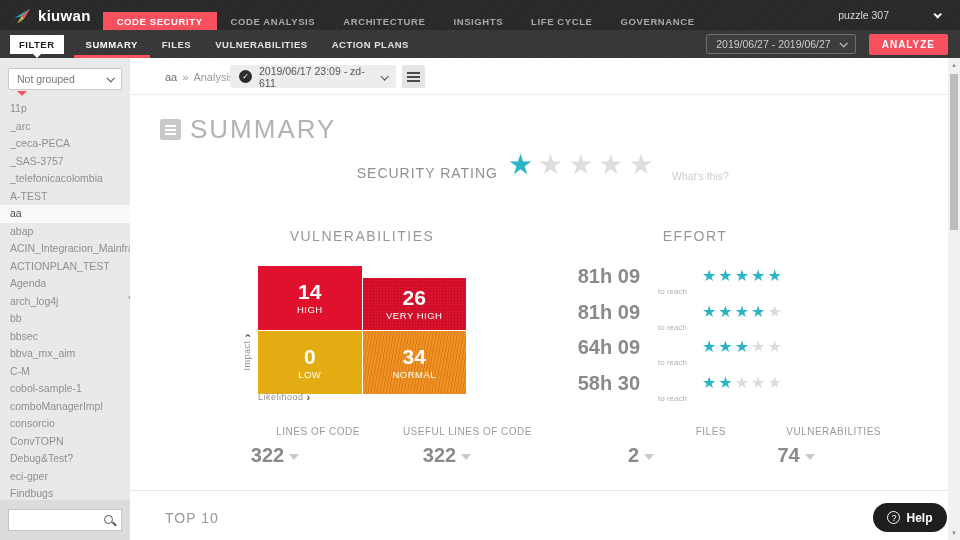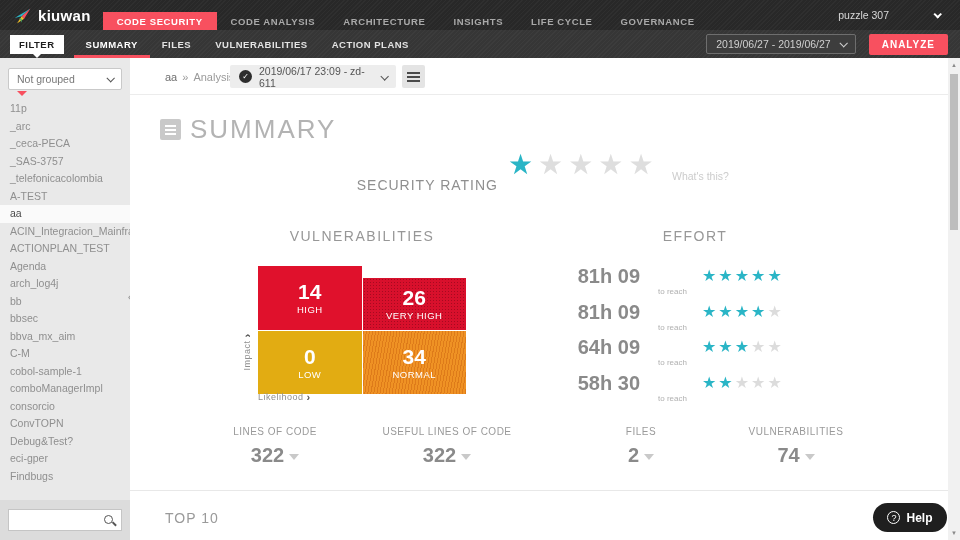--- a/index.html
+++ b/index.html
@@ -91,21 +91,21 @@
     align-items:center;cursor:pointer;border:none;}
   .hamburger-btn .bar{width:13px;height:2px;background:#4a4a4a;}
 
   .summary-head{position:absolute;left:30px;top:56px;display:flex;align-items:center;gap:9px;}
   .summary-icon{width:21px;height:21px;background:#c9c9c9;border-radius:2px;display:flex;
     flex-direction:column;justify-content:center;gap:2px;align-items:center;}
   .summary-icon .line{width:11px;height:2px;background:#fff;}
   .page-title{font-size:26px;color:#b3b3b3;letter-spacing:2px;font-weight:normal;}
 
   .sec-label{position:absolute;left:150px;top:107px;width:218px;text-align:right;font-size:14px;
-    color:#8f8f8f;letter-spacing:1px;margin-top:12px;}
+    color:#8f8f8f;letter-spacing:1px;}
   .sec-stars{position:absolute;left:378px;top:93px;font-size:28px;letter-spacing:5px;color:#dedede;line-height:1;}
   .star.filled{color:var(--teal,#2ab5c6);}
   .whats-this{position:absolute;left:542px;top:112px;font-size:10.5px;color:#ccc;cursor:pointer;}
 
   .vuln-title{position:absolute;left:128px;top:170px;width:208px;text-align:center;font-size:14px;
     color:#979797;letter-spacing:1.5px;}
   .quad{position:absolute;left:128px;top:208px;width:208px;height:128px;display:grid;
     grid-template-columns:1fr 1fr;grid-template-rows:1fr 1fr;gap:1px;}
   .quad-cell{display:flex;flex-direction:column;align-items:center;justify-content:center;color:#fff;cursor:pointer;}
   .quad-value{font-size:21px;font-weight:bold;line-height:1.15;}
@@ -126,21 +126,21 @@
   .effort-rows{position:absolute;left:380px;top:203px;width:340px;}
   .effort-row{height:35.5px;position:relative;}
   .effort-hours{position:absolute;left:0;top:4px;width:130px;text-align:right;font-size:20px;
     font-weight:bold;color:#8a8a8a;}
   .to-reach{position:absolute;left:148px;top:26px;font-size:8px;color:#b0b0b0;}
   .effort-stars{position:absolute;left:192px;top:7px;font-size:16px;letter-spacing:2px;
     color:#dcdcdc;line-height:1;}
 
   .metrics-row{position:absolute;left:0;top:368px;width:100%;height:58px;}
   .metric{position:absolute;top:0;width:170px;text-align:center;}
-  .m-label{font-size:10px;color:#9a9a9a;letter-spacing:.5px;}
+  .m-label{font-size:10px;color:#9a9a9a;letter-spacing:.5px;text-align:right;}
   .m-value{margin-top:7px;font-size:20px;font-weight:bold;color:#8a8a8a;cursor:pointer;}
   .m-tri{display:inline-block;margin-left:5px;width:0;height:0;border-left:5px solid transparent;
     border-right:5px solid transparent;border-top:6px solid #c9c9c9;vertical-align:2px;}
 
   .section-divider{position:absolute;left:0;top:432px;width:100%;border-top:1px solid #e8e8e8;}
   .top10-title{position:absolute;left:35px;top:452px;font-size:14px;color:#9a9a9a;letter-spacing:1px;}
 
   .help-btn{position:absolute;left:873px;top:503px;width:74px;height:29px;background:#1f1f1f;
     border-radius:15px;display:flex;align-items:center;justify-content:center;gap:6px;color:#fff;
     z-index:10;border:none;cursor:pointer;}
@@ -202,20 +202,21 @@
   </div>
   <span class="group-pointer"></span>
   <div class="side-list" id="side-list">
       <div class="side-item">11p</div>
       <div class="side-item">_arc</div>
       <div class="side-item">_ceca-PECA</div>
       <div class="side-item">_SAS-3757</div>
       <div class="side-item">_telefonicacolombia</div>
       <div class="side-item">A-TEST</div>
       <div class="side-item selected">aa</div>
+      <div class="side-item">abap</div>
       <div class="side-item">ACIN_Integracion_Mainframe</div>
       <div class="side-item">ACTIONPLAN_TEST</div>
       <div class="side-item">Agenda</div>
       <div class="side-item">arch_log4j</div>
       <div class="side-item">bb</div>
       <div class="side-item">bbsec</div>
       <div class="side-item">bbva_mx_aim</div>
       <div class="side-item">C-M</div>
       <div class="side-item">cobol-sample-1</div>
       <div class="side-item">comboManagerImpl</div>

